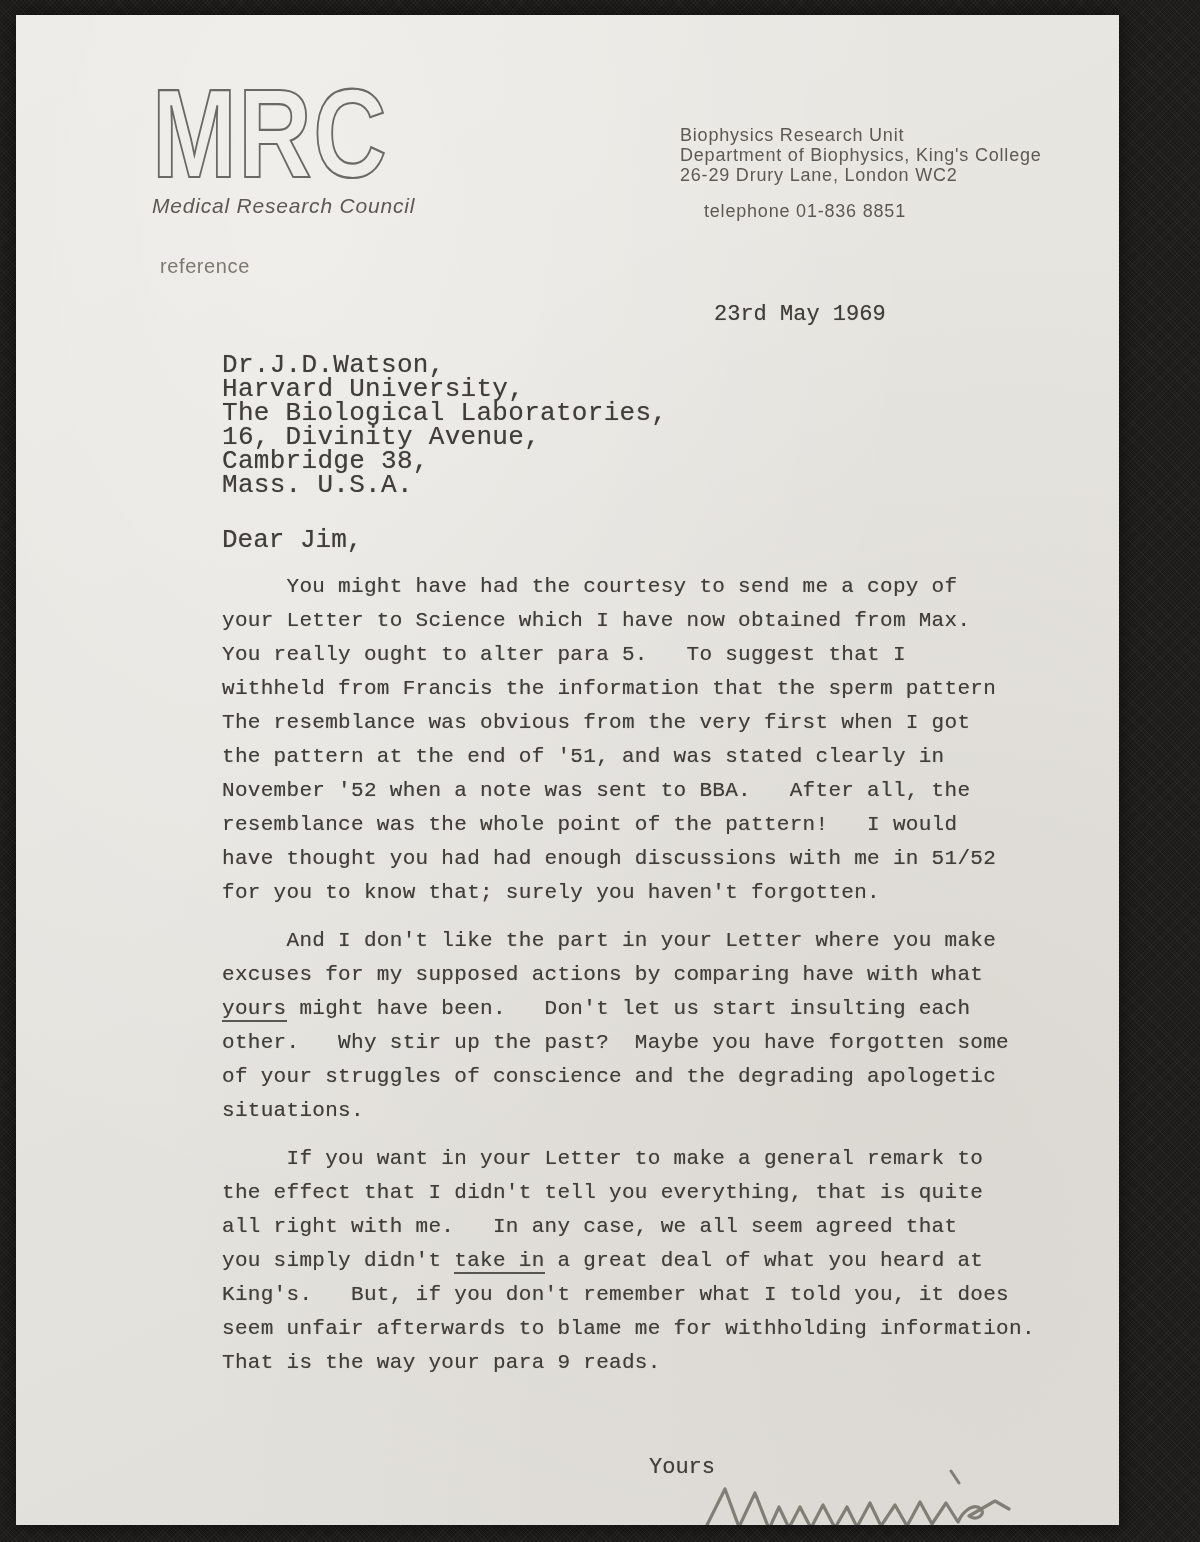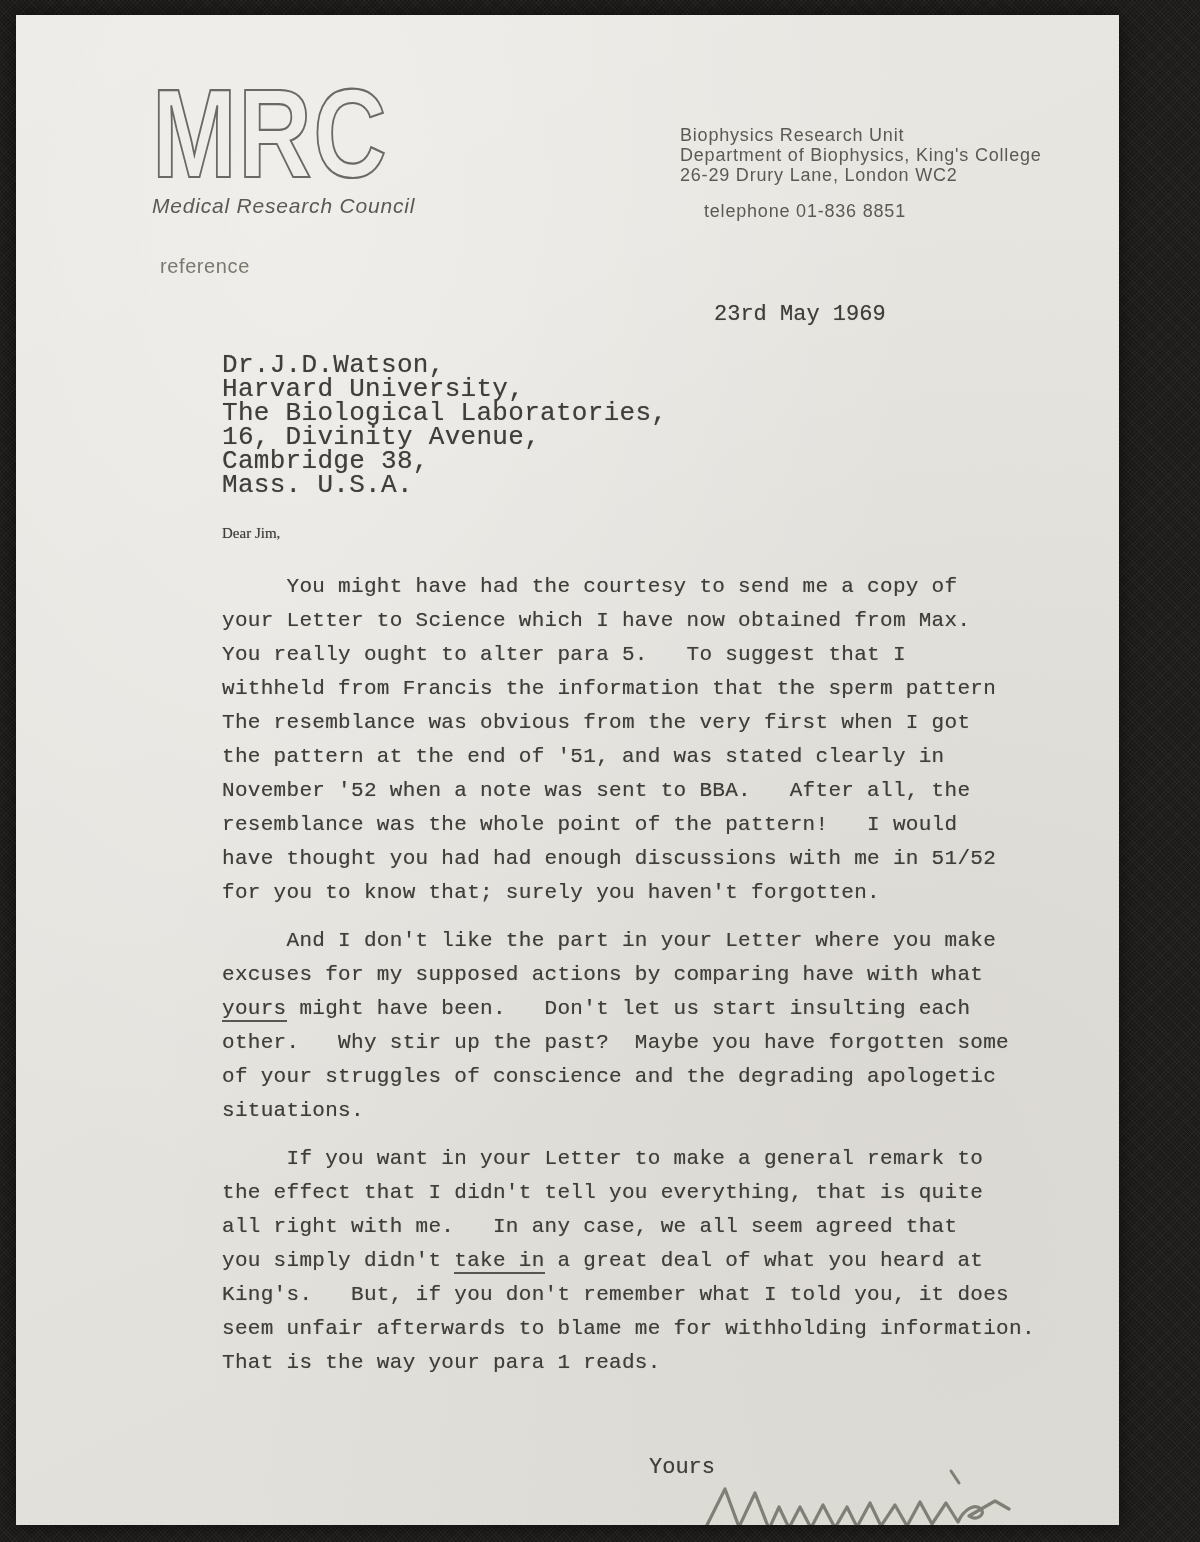--- a/index.html
+++ b/index.html
@@ -60,21 +60,21 @@
   
   .typed, .typed .tline {
     font-family: "Liberation Mono", monospace;
     color: var(--ink, #403e3a);
     text-shadow: 0 0 0.7px rgba(64,62,58,0.55);
   }
   .tline { white-space: pre; }
   .date-line { position: absolute; left: 698px; top: 287px; font-size: 22px; }
   .recipient { position: absolute; left: 206px; top: 338px; }
   .recipient .tline { font-size: 26px; line-height: 24px; letter-spacing: 0.3px; }
-  .salutation { position: absolute; left: 206px; top: 510px; font-size: 15px; font-family: Liberation Serif, serif; }
+  .salutation { position: absolute; left: 206px; top: 510px; font-size: 26px; }
   .letter-body { position: absolute; left: 206px; top: 555px; }
   .letter-body .tline { font-size: 21px; line-height: 34px; letter-spacing: 0.3px; }
   .paragraph { margin-bottom: 14px; }
   .u { border-bottom: 2px solid rgba(64,62,58,0.85); }
   .closing { position: absolute; left: 633px; top: 1440px; font-size: 22px; }
   .signature-svg { position: absolute; left: 683px; top: 1452px; }
 </style>
 </head>
 <body>
 
@@ -132,21 +132,21 @@
         <div class="tline">of your struggles of conscience and the degrading apologetic</div>
         <div class="tline">situations.</div>
       </div>
       <div class="paragraph">
         <div class="tline">     If you want in your Letter to make a general remark to</div>
         <div class="tline">the effect that I didn't tell you everything, that is quite</div>
         <div class="tline">all right with me.   In any case, we all seem agreed that</div>
         <div class="tline">you simply didn't <span class="u">take in</span> a great deal of what you heard at</div>
         <div class="tline">King's.   But, if you don't remember what I told you, it does</div>
         <div class="tline">seem unfair afterwards to blame me for withholding information.</div>
-        <div class="tline">That is the way your para 1 reads.</div>
+        <div class="tline">That is the way your para 9 reads.</div>
       </div>
     </div>
 
   <div class="closing typed tline">Yours</div>
 
   <svg class="signature-svg" width="330" height="75" viewBox="0 0 330 75" aria-hidden="true">
     <path d="M6,62 L26,22 L40,60 L56,26 L70,62
              L80,40 L90,61 L101,40 L112,61 L124,38 L136,61
              L148,40 L158,60 L171,36 L182,59 L196,38 L208,59
              L221,35 L233,57 L247,36 L259,55

